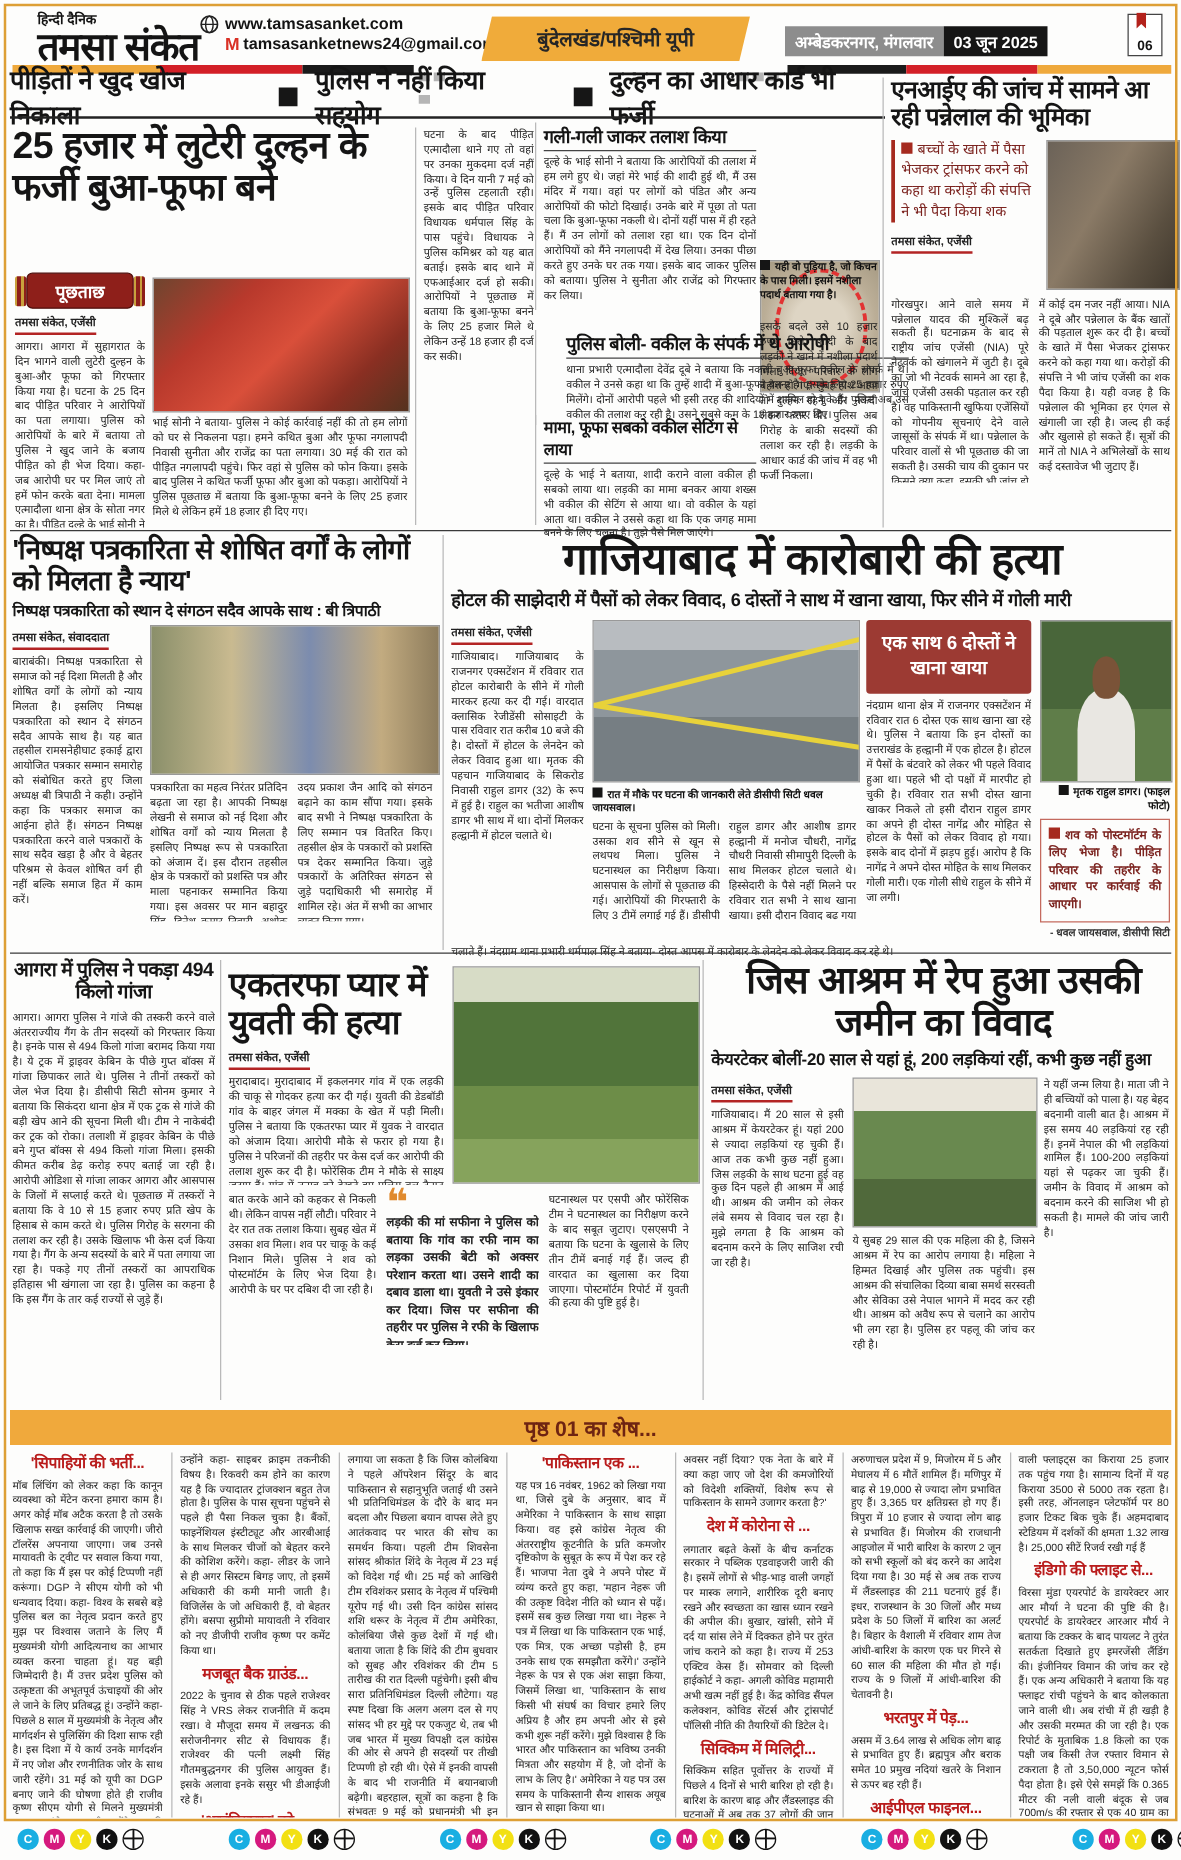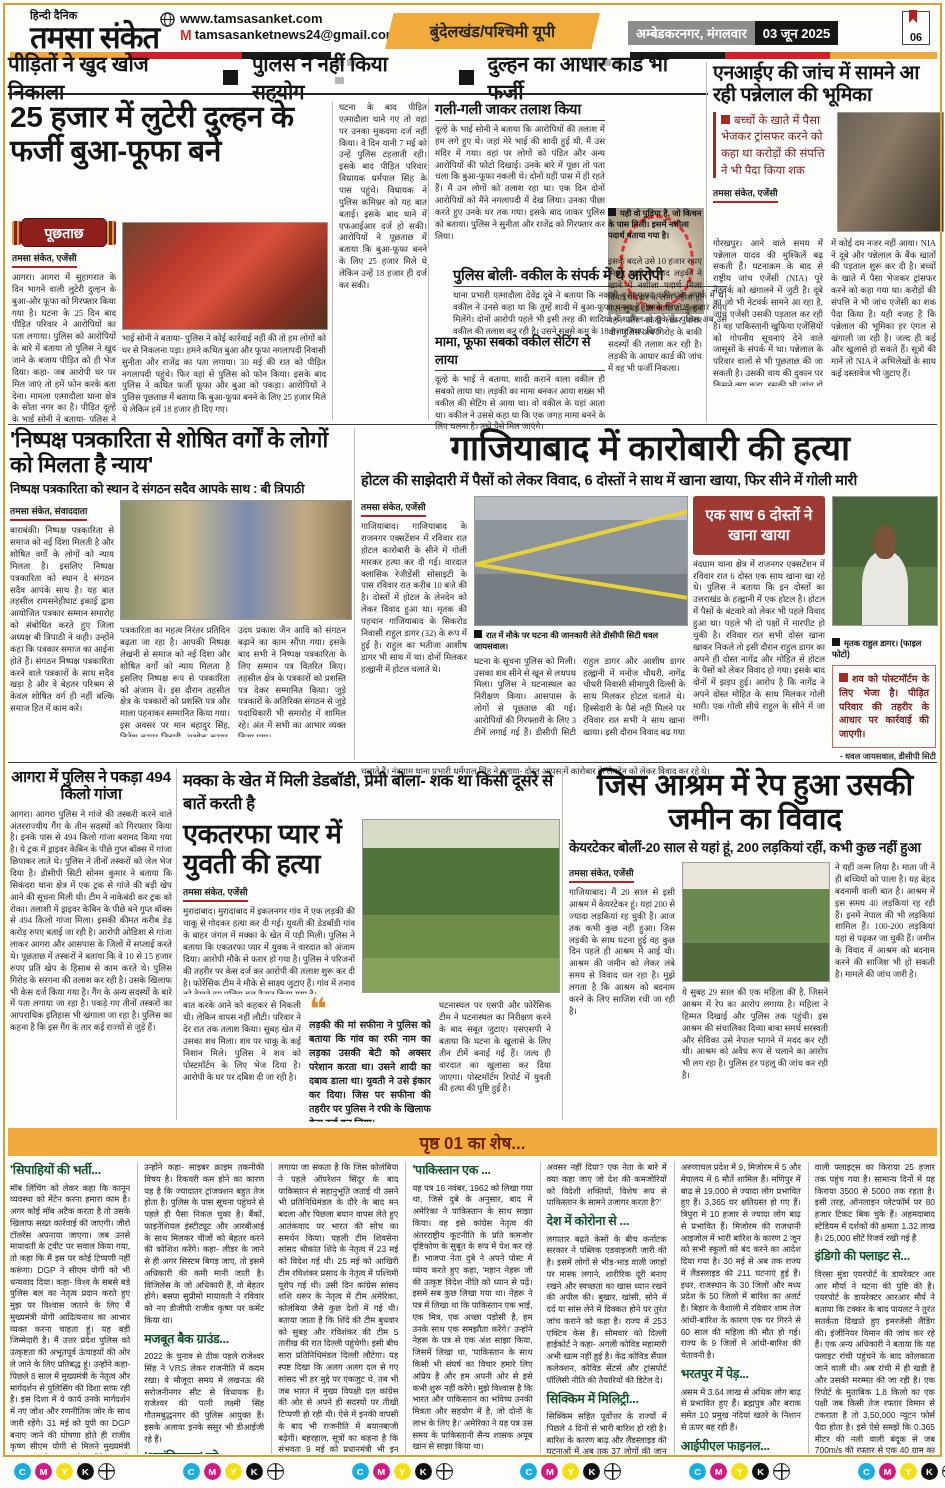--- a/index.html
+++ b/index.html
@@ -1,20 +1,20 @@
 <!DOCTYPE html>
 <html><head>
 <meta charset="utf-8">
 <style>
   html,body{margin:0;padding:0;background:#dcdcdc;}
   .page{position:relative;width:945px;height:1488px;background:#fdfdfc;margin:0 auto;
         font-family:"Liberation Sans","DejaVu Sans",sans-serif;color:#141414;overflow:hidden;}
   .frame{position:absolute;left:3px;top:3px;width:935px;height:1450px;border:2px solid #dd9f35;pointer-events:none;z-index:40;}
   .abs{position:absolute;}
-  .body-txt{font-size:8.6px;line-height:1.38;text-align:justify;overflow:hidden;color:#1c1c1c;font-family:Liberation Serif, serif;}
+  .body-txt{font-size:8.6px;line-height:1.38;text-align:justify;overflow:hidden;color:#1c1c1c;}
   .headline{font-weight:bold;color:#151515;line-height:1.12;letter-spacing:-0.4px;}
   .byline{font-size:9px;font-weight:bold;color:#222;border-bottom:2px solid #b32424;padding-bottom:2px;display:inline-block;}
   .cap{font-size:8.3px;font-weight:bold;line-height:1.3;color:#111;}
   .sq{display:inline-block;width:8px;height:8px;background:#151515;margin-right:4px;}
   .photo{position:relative;overflow:hidden;border:1px solid #999;}
   
   .mast-title{font-size:31px;font-weight:bold;letter-spacing:-1px;line-height:1;}
   .mast-tag{font-size:11px;font-weight:bold;}
   .contact{font-size:13px;font-weight:bold;line-height:1.25;}
   .region-tab{background:#f0ab3a;color:#262626;font-weight:bold;font-size:16px;display:flex;align-items:center;justify-content:center;
@@ -48,21 +48,21 @@
   .ph-crime{background:linear-gradient(180deg,#b8bcc0 0 18%,#8e969c 18% 60%,#767e83 60% 100%);}
   .tape{position:absolute;left:-10%;top:30%;width:120%;height:4px;background:#e8d23a;transform:rotate(-14deg);}
   .tape2{position:absolute;left:-10%;top:64%;width:120%;height:4px;background:#e8d23a;transform:rotate(9deg);}
   .ph-portrait{background:linear-gradient(180deg,#49663a 0 55%,#5f7d49 55% 100%);}
   .person{position:absolute;left:28%;bottom:0;width:44%;height:58%;background:#e9e7e2;border-radius:45% 45% 0 0;}
   .head-c{position:absolute;left:39%;bottom:52%;width:22%;height:26%;background:#7a5338;border-radius:50% 50% 42% 42%;}
   .ph-field{background:linear-gradient(180deg,#d7dcc6 0 16%,#51743a 16% 55%,#6d8d48 55% 80%,#86a35c 80% 100%);}
   .ph-ashram{background:linear-gradient(180deg,#e9e5da 0 22%,#69894f 22% 68%,#50693b 68% 100%);}
   .jump-band{background:#f0a93c;color:#6e2412;font-weight:bold;font-size:17px;display:flex;align-items:center;justify-content:center;}
   .jump-col{font-size:8.4px;line-height:1.4;text-align:justify;overflow:hidden;color:#1d1d1d;}
-  .jhead{font-weight:bold;font-size:12.5px;letter-spacing:-0.3px;margin:4px 0 3px;color:#14532d;}
+  .jhead{font-weight:bold;font-size:12.5px;text-align:center;letter-spacing:-0.3px;margin:4px 0 3px;color:#b91c1c;}
   .kicker{font-weight:bold;font-size:16.5px;letter-spacing:-0.3px;}
   .subhead{font-weight:bold;letter-spacing:-0.2px;color:#161616;}
   
   .marks{display:flex;justify-content:space-between;align-items:center;padding:0 14px;}
   .mgroup{display:flex;gap:4px;align-items:center;}
   .dot{width:17px;height:17px;border-radius:50%;color:#fff;font-size:9.5px;font-weight:bold;display:flex;align-items:center;justify-content:center;}
   .dc{background:#19aee2;} .dm{background:#d5197e;} .dy{background:#f2e013;} .dk{background:#111;}
   .reg{width:17px;height:17px;border-radius:50%;border:1.5px solid #111;box-sizing:border-box;
        background:linear-gradient(#111,#111) center/100% 1.5px no-repeat,linear-gradient(#111,#111) center/1.5px 100% no-repeat;}
   .vline{border-left:1px solid #b9b9b9;}
@@ -225,39 +225,38 @@
       </div>
       <div style="width:132px;">
         <div class="redbox">एक साथ 6 दोस्तों ने खाना खाया</div>
         <div class="body-txt" style="height:182px;margin-top:4px;">नंदग्राम थाना क्षेत्र में राजनगर एक्सटेंशन में रविवार रात 6 दोस्त एक साथ खाना खा रहे थे। पुलिस ने बताया कि इन दोस्तों का उत्तराखंड के हल्द्वानी में एक होटल है। होटल में पैसों के बंटवारे को लेकर भी पहले विवाद हुआ था। पहले भी दो पक्षों में मारपीट हो चुकी है। रविवार रात सभी दोस्त खाना खाकर निकले तो इसी दौरान राहुल डागर का अपने ही दोस्त नागेंद्र और मोहित से होटल के पैसों को लेकर विवाद हो गया। इसके बाद दोनों में झड़प हुई। आरोप है कि नागेंद्र ने अपने दोस्त मोहित के साथ मिलकर गोली मारी। एक गोली सीधे राहुल के सीने में जा लगी।</div>
       </div>
       <div style="width:104px;">
         <div class="photo ph-portrait" style="width:100%;height:128px;">
           <span class="person"></span>
           <span class="head-c"></span>
         </div>
-        <div class="cap" style="margin-top:12px;"><span class="sq"></span><span>मृतक राहुल डागर। (फाइल फोटो)</span></div>
+        <div class="cap" style="margin-top:2px;text-align:right;"><span class="sq"></span><span>मृतक राहुल डागर। (फाइल फोटो)</span></div>
         <div class="qbox" style="margin-top:5px;">
           <span class="qsq"></span><span>शव को पोस्टमॉर्टम के लिए भेजा है। पीड़ित परिवार की तहरीर के आधार पर कार्रवाई की जाएगी।</span>
         </div>
         <div class="cap" style="margin-top:3px;text-align:right;color:#333;">- धवल जायसवाल, डीसीपी सिटी</div>
       </div>
     </div>
     <div class="body-txt" style="margin-top:4px;width:570px;height:22px;">चलाते हैं। नंदग्राम थाना प्रभारी धर्मपाल सिंह ने बताया- दोस्त आपस में कारोबार के लेनदेन को लेकर विवाद कर रहे थे।</div>
   </div>
 
   <div class="hline" style="top:762px;"></div>
 
   <div class="abs" style="left:10px;top:768px;width:162px;height:352px;">
     <div class="headline" style="font-size:15.5px;text-align:center;">आगरा में पुलिस ने पकड़ा 494 किलो गांजा</div>
     <div class="body-txt" style="height:300px;margin-top:6px;">आगरा। आगरा पुलिस ने गांजे की तस्करी करने वाले अंतरराज्यीय गैंग के तीन सदस्यों को गिरफ्तार किया है। इनके पास से 494 किलो गांजा बरामद किया गया है। ये ट्रक में ड्राइवर केबिन के पीछे गुप्त बॉक्स में गांजा छिपाकर लाते थे। पुलिस ने तीनों तस्करों को जेल भेज दिया है। डीसीपी सिटी सोनम कुमार ने बताया कि सिकंदरा थाना क्षेत्र में एक ट्रक से गांजे की बड़ी खेप आने की सूचना मिली थी। टीम ने नाकेबंदी कर ट्रक को रोका। तलाशी में ड्राइवर केबिन के पीछे बने गुप्त बॉक्स से 494 किलो गांजा मिला। इसकी कीमत करीब डेढ़ करोड़ रुपए बताई जा रही है। आरोपी ओडिशा से गांजा लाकर आगरा और आसपास के जिलों में सप्लाई करते थे। पूछताछ में तस्करों ने बताया कि वे 10 से 15 हजार रुपए प्रति खेप के हिसाब से काम करते थे। पुलिस गिरोह के सरगना की तलाश कर रही है। उसके खिलाफ भी केस दर्ज किया गया है। गैंग के अन्य सदस्यों के बारे में पता लगाया जा रहा है। पकड़े गए तीनों तस्करों का आपराधिक इतिहास भी खंगाला जा रहा है। पुलिस का कहना है कि इस गैंग के तार कई राज्यों से जुड़े हैं।</div>
   </div>
 
   <div class="abs vline" style="left:176px;top:768px;width:382px;height:352px;padding-left:6px;">
-    <div class="kicker">मक्का के खेत में मिली डेडबॉडी, प्रेमी बोला- शक था किसी दूसरे से बातें करती है</div>
     <div style="display:flex;gap:7px;margin-top:5px;">
       <div style="width:172px;">
         <div class="headline" style="font-size:27px;">एकतरफा प्यार में युवती की हत्या</div>
         <div class="byline" style="margin-top:6px;">तमसा संकेत, एजेंसी</div>
         <div class="body-txt" style="height:88px;margin-top:4px;">मुरादाबाद। मुरादाबाद में इकलनगर गांव में एक लड़की की चाकू से गोदकर हत्या कर दी गई। युवती की डेडबॉडी गांव के बाहर जंगल में मक्का के खेत में पड़ी मिली। पुलिस ने बताया कि एकतरफा प्यार में युवक ने वारदात को अंजाम दिया। आरोपी मौके से फरार हो गया है। पुलिस ने परिजनों की तहरीर पर केस दर्ज कर आरोपी की तलाश शुरू कर दी है। फोरेंसिक टीम ने मौके से साक्ष्य जुटाए हैं। गांव में तनाव को देखते हुए पुलिस बल तैनात किया गया है।</div>
       </div>
       <div class="photo ph-field" style="width:196px;height:172px;"></div>
     </div>
     <div style="display:flex;gap:8px;margin-top:6px;">
       <div class="body-txt" style="width:118px;height:118px;">बात करके आने को कहकर से निकली थी। लेकिन वापस नहीं लौटी। परिवार ने देर रात तक तलाश किया। सुबह खेत में उसका शव मिला। शव पर चाकू के कई निशान मिले। पुलिस ने शव को पोस्टमॉर्टम के लिए भेज दिया है। आरोपी के घर पर दबिश दी जा रही है।</div>

